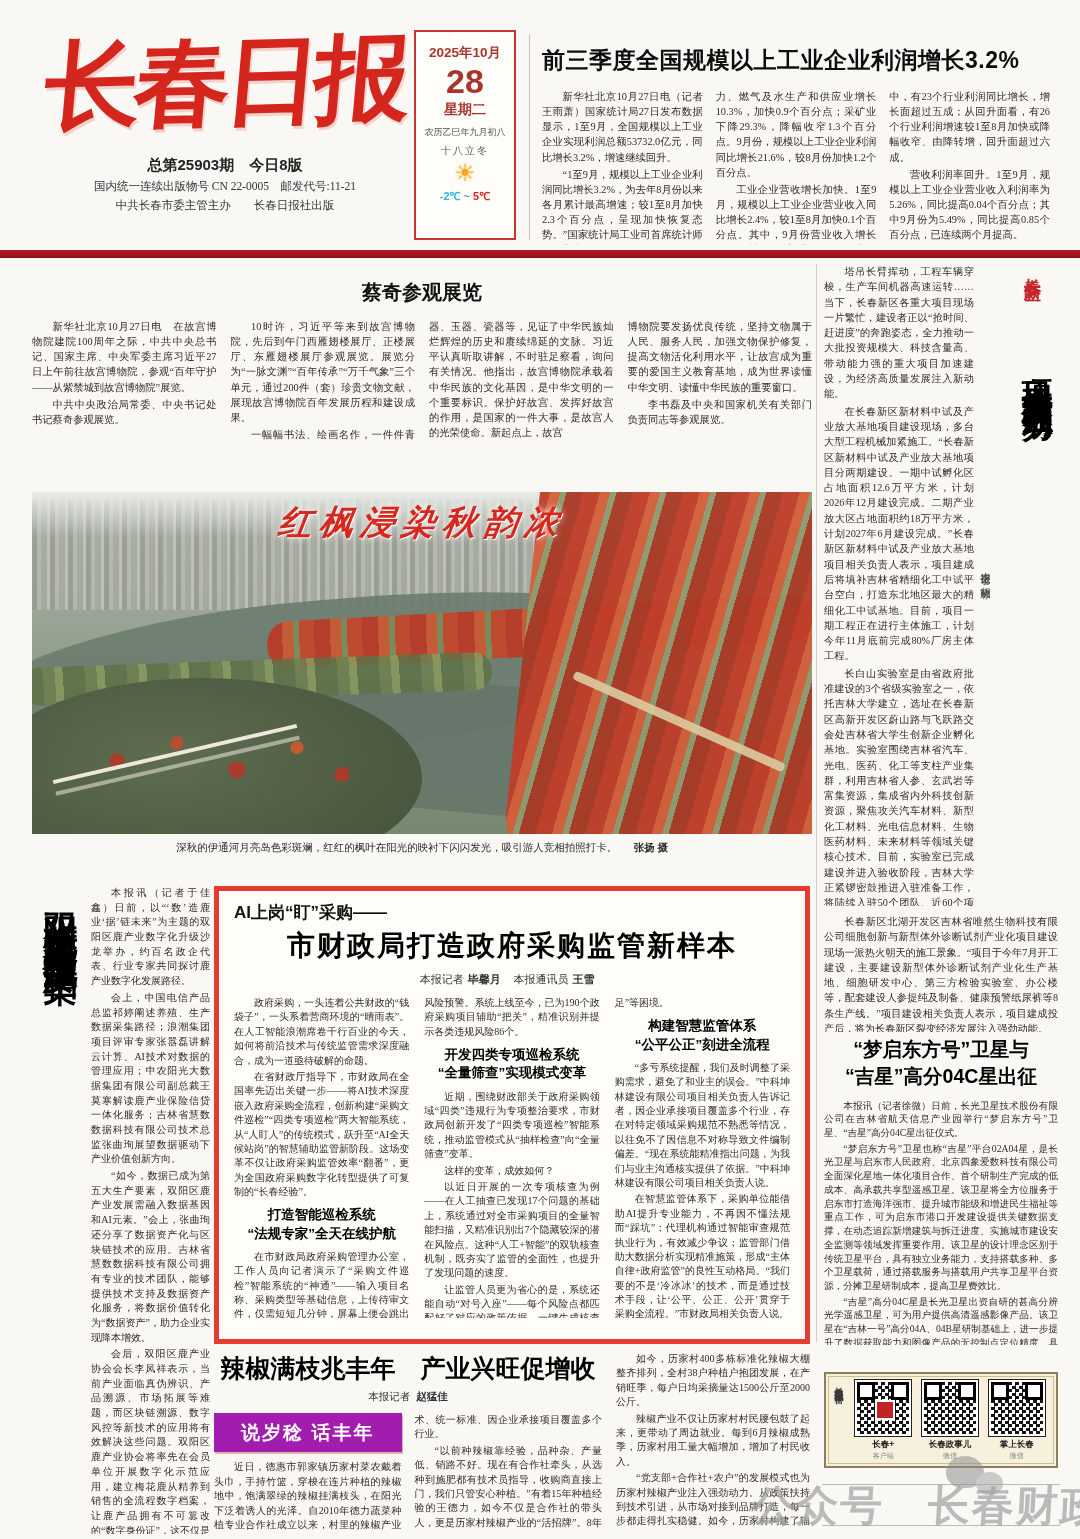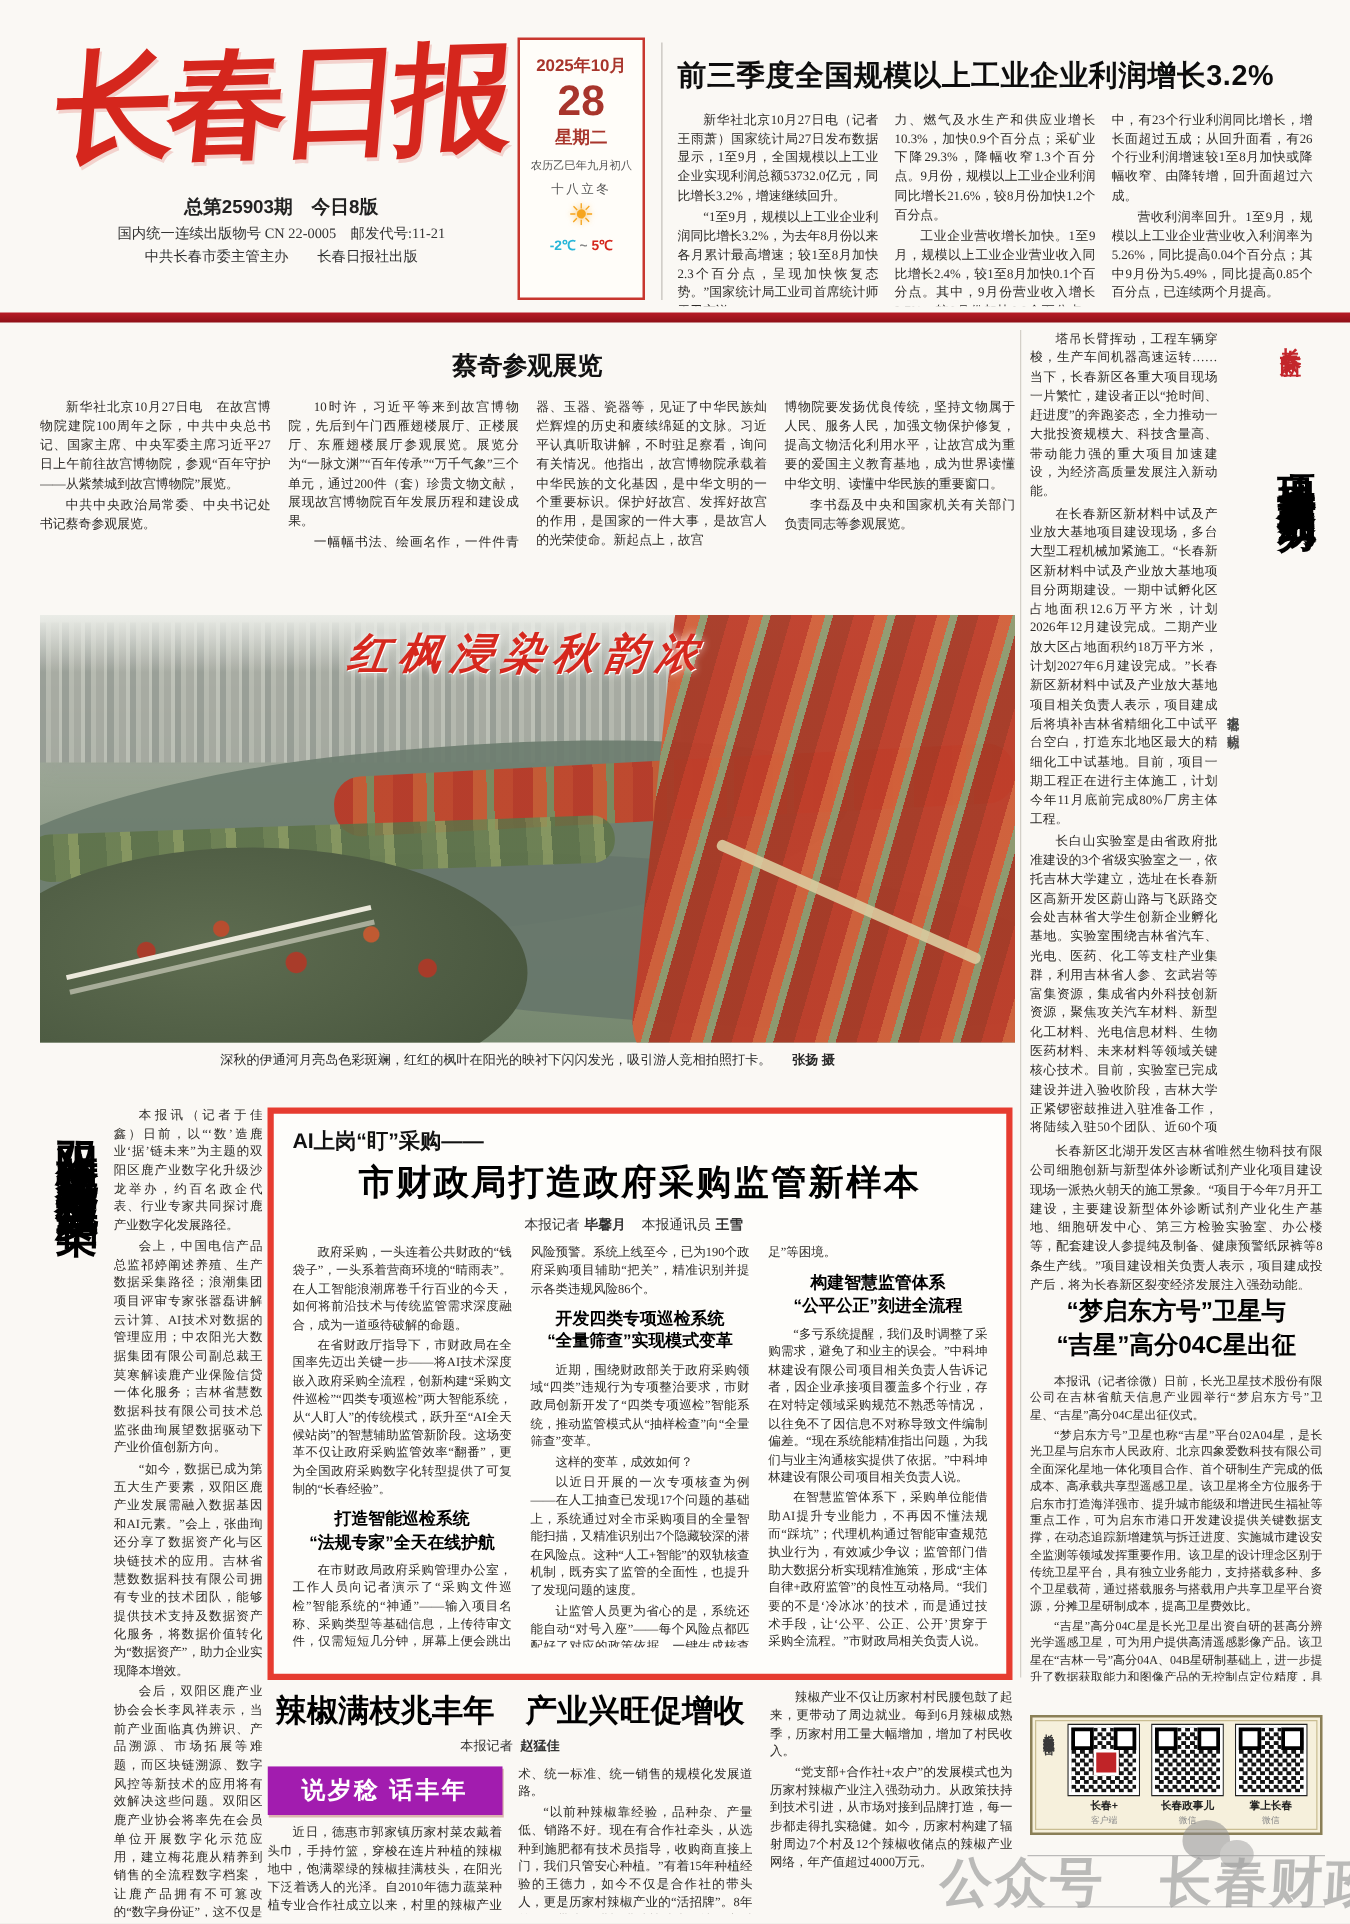--- a/index.html
+++ b/index.html
@@ -311,26 +311,27 @@
     <div class="ch-main">
       <div class="ch-left">
         <div class="ch-headline">辣椒满枝兆丰年　产业兴旺促增收</div>
         <div class="ch-byline"><span>本报记者</span><b>赵猛佳</b></div>
         <div class="ch-cols">
           <div class="ch-col jt">
             <div class="ch-badge">说岁稔 话丰年</div>
             <p>近日，德惠市郭家镇历家村菜农戴着头巾，手持竹篮，穿梭在连片种植的辣椒地中，饱满翠绿的辣椒挂满枝头，在阳光下泛着诱人的光泽。自2010年德力蔬菜种植专业合作社成立以来，村里的辣椒产业就告别了“单打独斗”的零散模式，走上了统一品种、统一技</p>
           </div>
           <div class="ch-col jt">
-            <p class="ni">术、统一标准、统一销售的规模化发展道路。</p>
+            <p class="ni">术、统一标准、因企业承接项目覆盖多个行业。</p>
             <p>“以前种辣椒靠经验，品种杂、产量低、销路不好。现在有合作社牵头，从选种到施肥都有技术员指导，收购商直接上门，我们只管安心种植。”有着15年种植经验的王德力，如今不仅是合作社的带头人，更是历家村辣椒产业的“活招牌”。8年前，他带头引进棚膜种植技术，让历家村辣椒实现了错季上市，不仅延长了销售周期，也提高了价格。</p>
           </div>
         </div>
       </div>
       <div class="ch-col3 jt">
+        <p>如今，历家村400多栋标准化辣椒大棚整齐排列，全村38户种植户抱团发展，在产销旺季，每户日均采摘量达1500公斤至2000公斤。</p>
         <p>辣椒产业不仅让历家村村民腰包鼓了起来，更带动了周边就业。每到6月辣椒成熟季，历家村用工量大幅增加，增加了村民收入。</p>
         <p>“党支部+合作社+农户”的发展模式也为历家村辣椒产业注入强劲动力。从政策扶持到技术引进，从市场对接到品牌打造，每一步都走得扎实稳健。如今，历家村构建了辐射周边7个村及12个辣椒收储点的辣椒产业网络，年产值超过4000万元。</p>
       </div>
     </div>
   </div>
 
   <div class="abs satellite">
     <div class="sat-headline">
       <span>“梦启东方号”卫星与</span><br>
       <span>“吉星”高分04C星出征</span>

